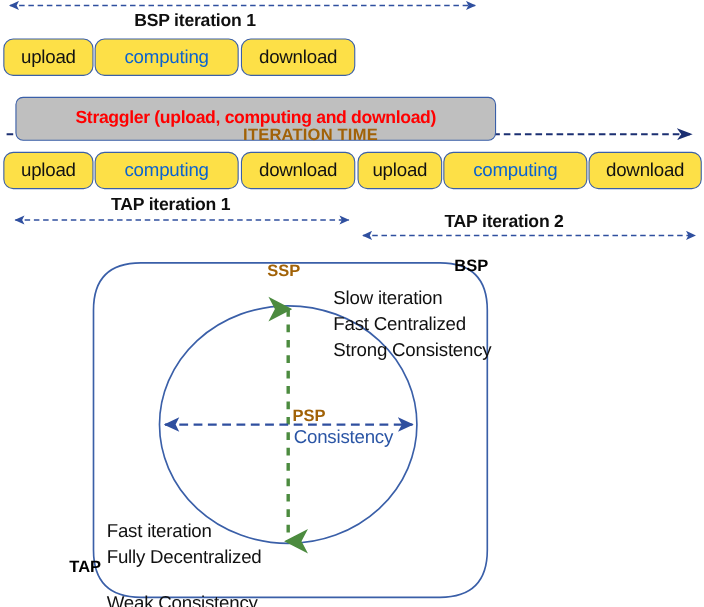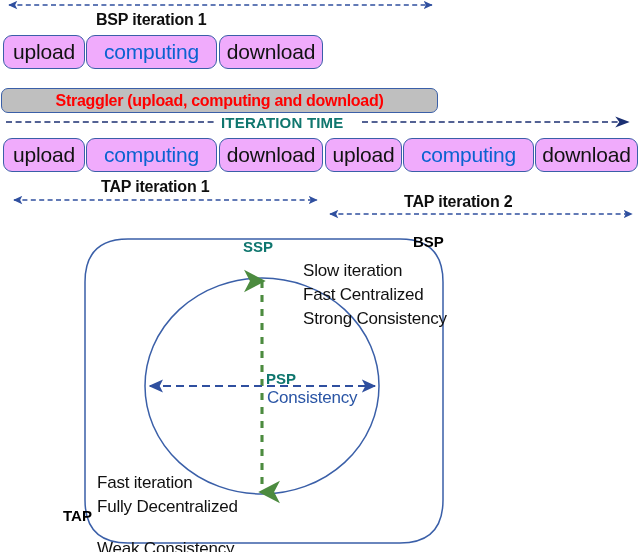--- a/index.html
+++ b/index.html
@@ -10,23 +10,23 @@
   }
   .canvas{position:absolute;left:0;top:0;width:640px;height:552px;}
   svg.layer{position:absolute;left:0;top:0;width:640px;height:552px;pointer-events:none;}
 
   
   .stage{
     position:absolute;
     box-sizing:border-box;
     border:1.3px solid #3a5fa8;
     border-radius:9px;
-    background:#f0abfc;
+    background:#fde047;
     display:flex;align-items:center;justify-content:center;
-    font-size:21px;
+    font-size:17px;
     letter-spacing:-0.2px;
     color:#121212;
     font-weight:400;
   }
   .stage.compute{color:#0a62d0;}
 
   
   .straggler{
     position:absolute;
     box-sizing:border-box;
@@ -36,21 +36,21 @@
     display:flex;align-items:center;justify-content:center;
     color:#ff0000;
     font-size:16px;
     font-weight:bold;
     letter-spacing:-0.3px;
   }
 
   
   .lbl{position:absolute;white-space:nowrap;line-height:1;}
   .lbl.dark{color:#0f0f0f;font-weight:bold;font-size:16px;letter-spacing:-0.2px;}
-  .lbl.navy{color:#0f766e;font-weight:bold;font-size:15px;letter-spacing:0px;}
+  .lbl.navy{color:#a16207;font-weight:bold;font-size:15px;letter-spacing:0px;}
   .lbl.navy-s{color:#000000;font-weight:bold;font-size:14px;}
   .lbl.blue-reg{color:#2a55a5;font-weight:400;font-size:17px;letter-spacing:-0.2px;}
   .lbl.body{color:#111111;font-weight:400;font-size:17px;letter-spacing:-0.2px;}
 </style>
 </head>
 <body>
 
 <div class="canvas">
 
   <svg class="layer" viewBox="0 0 640 552">
@@ -100,27 +100,27 @@
 
     <g>
       <line x1="262" y1="281" x2="262" y2="492" stroke="#4c8b3f" stroke-width="3.1" stroke-dasharray="7,7" marker-start="url(#ar-grn-u)" marker-end="url(#ar-grn-d)"></line>
     </g>
 
     <g>
       <line x1="150" y1="386" x2="375" y2="386" stroke="#2f4f9f" stroke-width="2.2" stroke-dasharray="8,5" marker-start="url(#ar-blue-l)" marker-end="url(#ar-blue-r)"></line>
     </g>
   </svg>
 
-  <div class="lbl dark" style="left:96px;top:12px;">BSP iteration 1</div>
+  <div class="lbl dark" style="left:122px;top:12px;">BSP iteration 1</div>
 
   <div class="stage" style="left:3px;top:35px;width:82px;height:34px;">upload</div>
   <div class="stage compute" style="left:86px;top:35px;width:131px;height:34px;">computing</div>
   <div class="stage" style="left:219px;top:35px;width:104px;height:34px;">download</div>
 
-  <div class="straggler" style="left:1px;top:88px;width:437px;height:25px;">Straggler (upload, computing and download)</div>
+  <div class="straggler" style="left:14px;top:88px;width:437px;height:40px;">Straggler (upload, computing and download)</div>
 
   <div class="lbl navy" style="left:221px;top:115px;font-size:15px;letter-spacing:0.2px;">ITERATION TIME</div>
 
   <div class="stage" style="left:3px;top:138px;width:82px;height:34px;">upload</div>
   <div class="stage compute" style="left:86px;top:138px;width:131px;height:34px;">computing</div>
   <div class="stage" style="left:219px;top:138px;width:104px;height:34px;">download</div>
   <div class="stage" style="left:325px;top:138px;width:77px;height:34px;">upload</div>
   <div class="stage compute" style="left:403px;top:138px;width:131px;height:34px;">computing</div>
   <div class="stage" style="left:535px;top:138px;width:103px;height:34px;">download</div>
 

